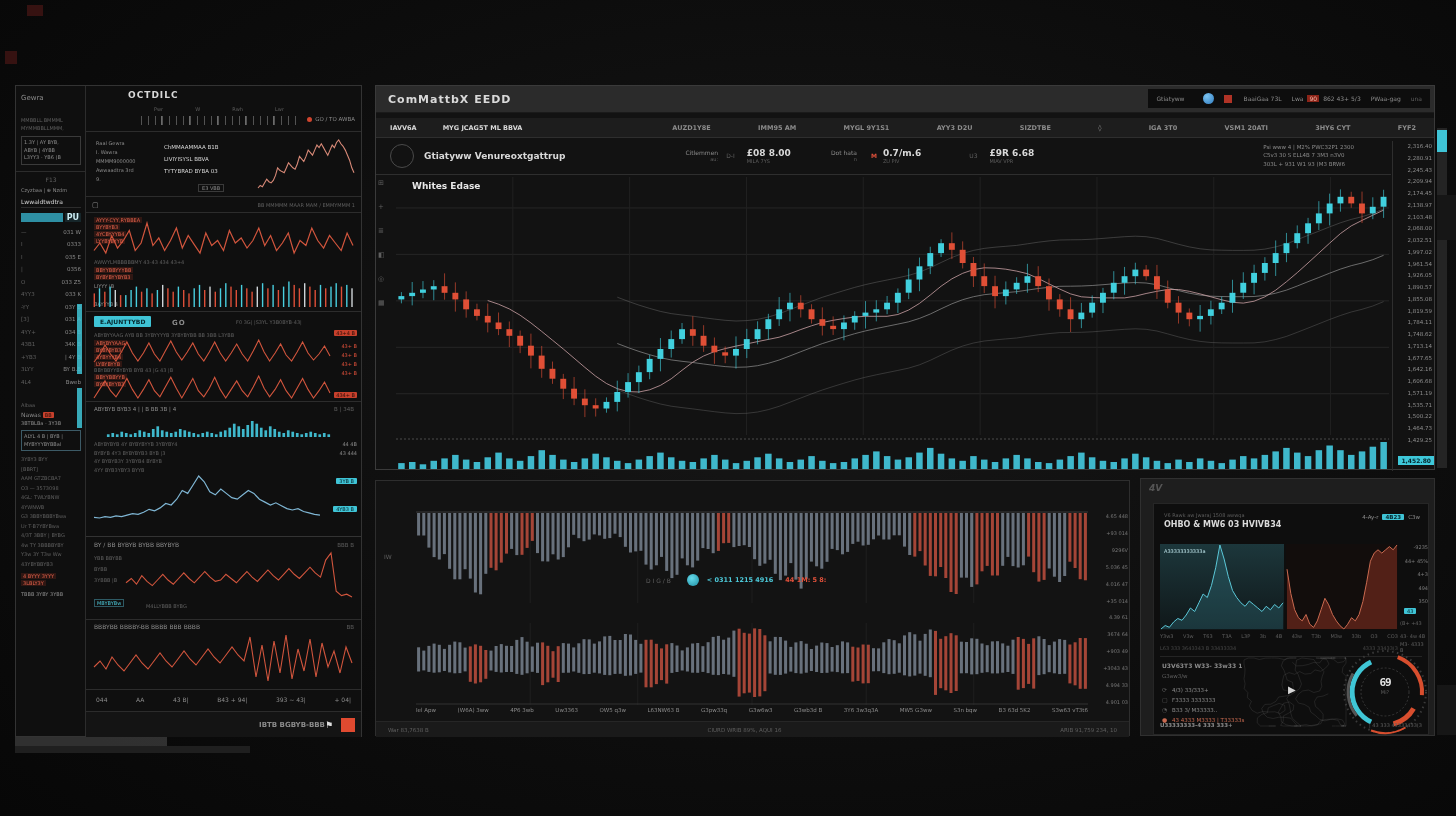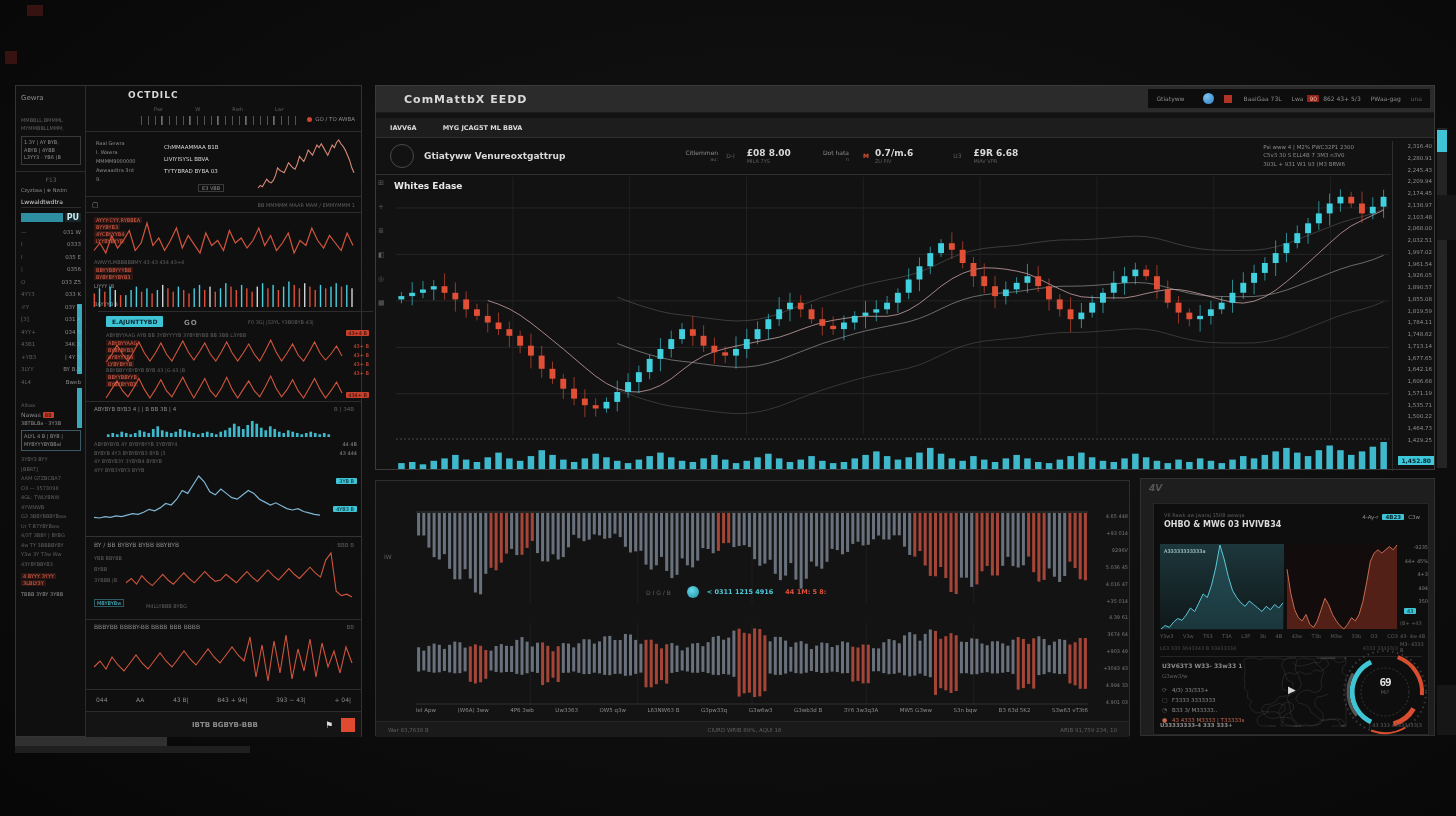--- a/index.html
+++ b/index.html
@@ -253,21 +253,21 @@
             <rect x="227.8" y="13.9" width="1.4" height="22.1" fill="#49cede"></rect>
             <rect x="233.0" y="17.3" width="1.4" height="18.7" fill="#dd4f38"></rect>
             <rect x="238.3" y="15.6" width="1.4" height="20.4" fill="#49cede"></rect>
             <rect x="243.5" y="12.2" width="1.4" height="23.8" fill="#49cede"></rect>
             <rect x="248.8" y="15.6" width="1.4" height="20.4" fill="#dd4f38"></rect>
             <rect x="254.1" y="13.9" width="1.4" height="22.1" fill="#49cede"></rect>
             <rect x="259.3" y="17.3" width="1.4" height="18.7" fill="#cfd4d8"></rect>
           </svg>
       </div>
 
-      <div class="abs sbpanel" style="left:12px;top:225px;width:275px;height:90px;">
+      <div class="abs sbpanel" style="left:0;top:225px;width:275px;height:90px;">
         <div class="abs cyanchip t6 b" style="left:8px;top:4px;padding:2px 6px;">E.AJUNTTYBD</div>
         <div class="abs t7 dim b" style="left:86px;top:7px;letter-spacing:1px;">GO</div>
         <div class="abs t5 vdim" style="left:150px;top:7px;">F0 3G| |S3YL Y3B0BYB-43|</div>
         <div class="abs t5 vdim" style="left:8px;top:20px;width:220px;white-space:nowrap;overflow:hidden;">ABYBYYAAG AYB   BB 3YBYYYYB   3YBYBYBB   BB 3BB   L3YBB</div>
         <div class="abs redchip t5" style="right:4px;top:18px;">43+4 B</div>
         <div class="abs" style="left:8px;top:28px;z-index:2;">
           <div class="redrow t5" style="display:block;width:fit-content;">ABYBYYAAG</div>
             <div class="redrow t5" style="display:block;width:fit-content;">BYBYBYB3</div>
             <div class="redrow t5" style="display:block;width:fit-content;">4YBYYYB4</div>
             <div class="redrow t5" style="display:block;width:fit-content;">LYBYBYYB</div>
@@ -396,55 +396,67 @@
       <div class="abs row spread" style="left:0;top:603px;width:275px;height:20px;padding:0 10px;box-sizing:border-box;border-top:1px solid #2c2c2c;">
         <span class="t6 dim">044</span>
           <span class="t6 dim">AA</span>
           <span class="t6 dim">43 B|</span>
           <span class="t6 dim">B43 + 94|</span>
           <span class="t6 dim">393 ~ 43|</span>
           <span class="t6 dim">+ 04|</span>
       </div>
 
       <div class="abs row" style="left:0;top:625px;width:275px;height:25px;border-top:1px solid #2c2c2c;background:#141414;">
-        <span class="t7 b dim" style="margin-left:106px;flex:1;">IBTB BGBYB-BBB</span>
+        <span class="t7 b dim" style="margin-left:70px;flex:1;text-align:right;">IBTB BGBYB-BBB</span>
         <span class="t9" style="color:#ddd;margin-right:8px;">⚑</span>
         <span style="width:14px;height:14px;background:#e04a30;margin-right:6px;"></span>
       </div>
     </div>
   </aside>
 
   <section class="abs" style="left:375px;top:85px;width:1060px;height:385px;background:#121212;border:1px solid #3a3a3a;box-sizing:border-box;">
 
     <div class="abs row" style="left:0;top:0;width:100%;height:26px;background:#2b2b2b;border-bottom:1px solid #1a1a1a;">
-      <span class="t11 b lt" style="margin-left:28px;letter-spacing:1px;">ComMattbX EEDD</span>
+      <span class="t11 b lt" style="margin-left:12px;letter-spacing:1px;">ComMattbX EEDD</span>
       <div class="row" style="position:absolute;right:4px;top:3px;height:19px;background:#0d0d0d;padding:0 8px;">
         <span class="t6 dim">Gtiatyww</span>
         <span style="width:11px;height:11px;border-radius:50%;background:radial-gradient(circle at 35% 30%,#7cc4f0,#2f7bc0);margin:0 10px 0 18px;"></span>
         <span style="width:8px;height:8px;background:#b03326;margin-right:12px;"></span>
         <span class="t6 dim" style="margin-right:10px;">BaaiGaa 73L</span>
         <span class="t6 dim" style="margin-right:4px;">Lwa</span>
         <span class="t6" style="background:#8c2418;color:#f0b4a6;padding:0 2px;margin-right:4px;">90</span>
         <span class="t6 dim" style="margin-right:10px;">862 43+ 5/3</span>
         <span class="t6 dim" style="margin-right:10px;">PWaa-gag</span>
         <span class="t6 vdim">una</span>
       </div>
     </div>
 
     <div class="abs row" style="left:0;top:32px;width:100%;height:19px;background:#1d1d1d;border-bottom:1px solid #2e2e2e;">
       <div class="row" style="margin-left:14px;gap:26px;">
         <span class="t65 b lt">IAVV6A</span>
           <span class="t65 b lt">MYG JCAG5T ML BBVA</span>
       </div>
+      <div class="row spread" style="flex:1;margin:0 18px 0 150px;">
+        <span class="t65 b dim">AUZD1Y8E</span>
+          <span class="t65 b dim">IMM95 AM</span>
+          <span class="t65 b dim">MYGL 9Y1S1</span>
+          <span class="t65 b dim">AYY3 D2U</span>
+          <span class="t65 b dim">SIZDTBE</span>
+          <span class="t65 b dim">◊</span>
+          <span class="t65 b dim">IGA 3T0</span>
+          <span class="t65 b dim">VSM1 20ATI</span>
+          <span class="t65 b dim">3HY6 CYT</span>
+          <span class="t65 b dim">FYF2</span>
+      </div>
     </div>
 
     <div class="abs row" style="left:0;top:51px;width:100%;height:37px;">
       <span style="width:22px;height:22px;border:1px solid #4a4a4a;border-radius:50%;margin-left:14px;"></span>
       <span class="t9 b lt" style="margin-left:10px;">Gtiatyww Venureoxtgattrup</span>
-      <div class="row" style="margin-left:120px;gap:32px;text-align:center;">
+      <div class="row" style="margin-left:120px;gap:40px;text-align:center;">
         <div class="row">
             <span class="col" style="margin-right:8px;align-items:flex-end;">
               <span class="t6 dim">Citlemmen</span>
               <span class="t5 vdim">au:</span>
             </span>
             <span class="t6 vdim" style="margin-right:6px;">D-I</span>
             <span class="t6 b" style="color:#e2513b;margin-right:6px;"></span>
             <span class="col" style="align-items:flex-start;">
               <span class="t9 b lt">£08 8.00</span>
               <span class="t5 vdim">MILA 7YS</span>
@@ -484,21 +496,21 @@
 
     <div class="abs" style="left:0;top:88px;width:1015px;height:297px;border-top:1px solid #2e2e2e;">
       <div class="abs col" style="left:2px;top:4px;gap:16px;">
         <span class="t7 vdim">⊞</span>
           <span class="t7 vdim">+</span>
           <span class="t7 vdim">≣</span>
           <span class="t7 vdim">◧</span>
           <span class="t7 vdim">◎</span>
           <span class="t7 vdim">▦</span>
       </div>
-      <div class="abs t9 b" style="left:18px;top:6px;color:#e8e8e8;z-index:3;">Whites Edase</div>
+      <div class="abs t9 b" style="left:36px;top:6px;color:#e8e8e8;z-index:3;">Whites Edase</div>
       <svg class="abs" style="left:20px;top:2px;" width="993" height="258">
           <line x1="0" y1="30.959999999999997" x2="993" y2="30.959999999999997" stroke="#262626" stroke-width="1"></line>
           <line x1="0" y1="77.39999999999999" x2="993" y2="77.39999999999999" stroke="#262626" stroke-width="1"></line>
           <line x1="0" y1="123.83999999999999" x2="993" y2="123.83999999999999" stroke="#262626" stroke-width="1"></line>
           <line x1="0" y1="170.28" x2="993" y2="170.28" stroke="#262626" stroke-width="1"></line>
           <line x1="0" y1="216.72" x2="993" y2="216.72" stroke="#262626" stroke-width="1"></line>
           <line x1="116.82352941176471" y1="0" x2="116.82352941176471" y2="258" stroke="#212121" stroke-width="1"></line>
           <line x1="233.64705882352942" y1="0" x2="233.64705882352942" y2="258" stroke="#212121" stroke-width="1"></line>
           <line x1="350.47058823529414" y1="0" x2="350.47058823529414" y2="258" stroke="#212121" stroke-width="1"></line>
           <line x1="467.29411764705884" y1="0" x2="467.29411764705884" y2="258" stroke="#212121" stroke-width="1"></line>
@@ -966,21 +978,21 @@
         <rect x="631.7" y="2" width="3.0" height="55.5" fill="#78828f" fill-opacity="0.85"></rect>
         <rect x="636.9" y="2" width="3.0" height="63.7" fill="#78828f" fill-opacity="0.85"></rect>
         <rect x="642.1" y="2" width="3.0" height="69.0" fill="#78828f" fill-opacity="0.85"></rect>
         <rect x="647.2" y="2" width="3.0" height="63.0" fill="#78828f" fill-opacity="0.85"></rect>
         <rect x="652.4" y="2" width="3.0" height="48.7" fill="#bf4f3e" fill-opacity="0.85"></rect>
         <rect x="657.6" y="2" width="3.0" height="55.0" fill="#bf4f3e" fill-opacity="0.85"></rect>
         <rect x="662.7" y="2" width="3.0" height="66.2" fill="#bf4f3e" fill-opacity="0.85"></rect>
         <rect x="667.9" y="2" width="3.0" height="67.3" fill="#bf4f3e" fill-opacity="0.85"></rect>
       </svg>
 
-    <div class="abs row" style="left:270px;top:104px;height:14px;">
+    <div class="abs row" style="left:270px;top:92px;height:14px;">
       <span class="t6 vdim" style="margin-right:16px;">D I G / B</span>
       <span style="width:12px;height:12px;border-radius:50%;background:radial-gradient(circle at 40% 35%,#66dcec,#1e8ea2);margin-right:8px;"></span>
       <span class="t65 b cyan" style="margin-right:12px;">&lt; 0311 1215 4916</span>
       <span class="t65 b red">44 1M: 5 8:</span>
     </div>
 
     <svg class="abs" style="left:40px;top:142px;" width="672" height="82">
         <line x1="114.24000000000001" y1="0" x2="114.24000000000001" y2="82" stroke="#1f1f1f" stroke-width="1"></line>
         <line x1="221.76000000000002" y1="0" x2="221.76000000000002" y2="82" stroke="#1f1f1f" stroke-width="1"></line>
         <line x1="336" y1="0" x2="336" y2="82" stroke="#1f1f1f" stroke-width="1"></line>

